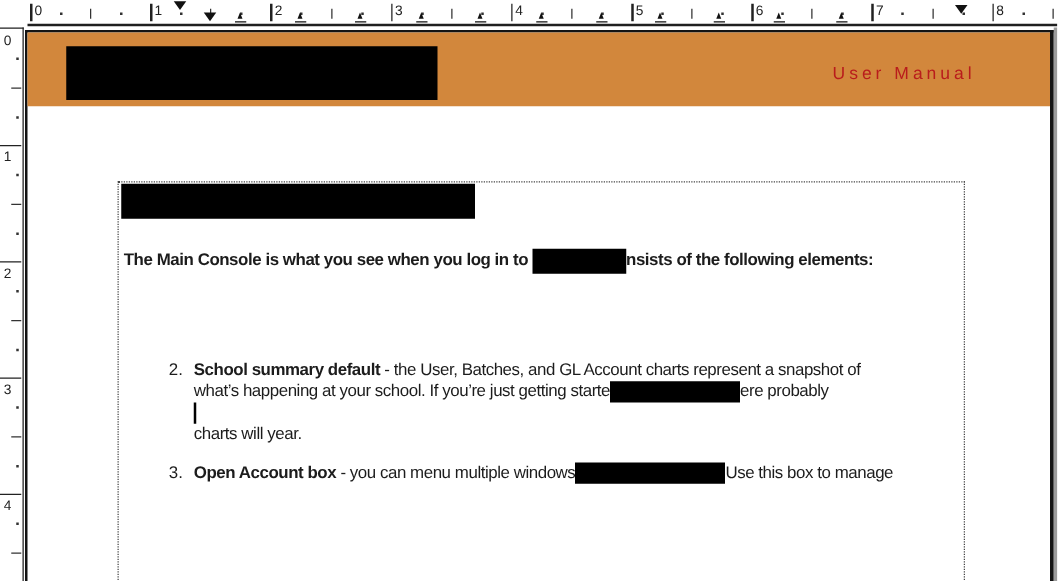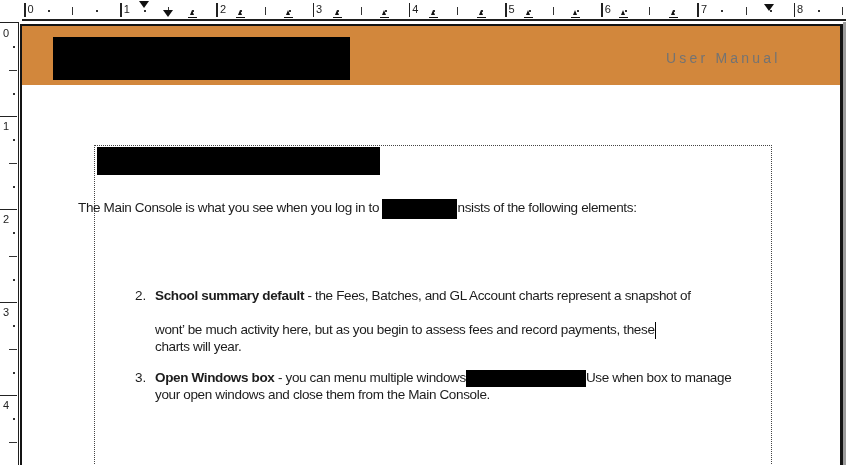--- a/index.html
+++ b/index.html
@@ -25,21 +25,21 @@
   .vnum{position:absolute;left:3px;font-size:11px;line-height:12px;color:#222;}
   .vhalf{position:absolute;right:1px;width:8px;height:1px;background:#333;}
   .vdot{position:absolute;right:2.5px;width:2px;height:2px;background:#333;}
   
   .page{position:absolute;left:20px;top:24px;width:818px;height:441px;background:#fff;
         border-left:2px solid #141414;border-top:2px solid #141414;border-right:3px solid #141414;}
   .outside-right{position:absolute;left:843px;top:22px;width:3px;height:443px;background:#9c9c9c;}
   .band{position:absolute;left:22px;top:26px;width:818px;height:59px;background:#d2873c;}
   .band-redact{position:absolute;left:53px;top:37px;width:297px;height:43px;background:#000;}
   .band-title{position:absolute;left:666px;top:50px;font-size:14px;letter-spacing:3.2px;
-              color:#737373;white-space:pre;}
+              color:#b91c1c;white-space:pre;}
   
   .frame{position:absolute;left:94px;top:145px;width:676px;height:330px;
          border:1px dotted #444;border-bottom:none;}
   .title-redact{position:absolute;left:97px;top:147px;width:283px;height:28px;background:#000;}
   .tline{position:absolute;white-space:pre;font-size:13.5px;line-height:17px;
          letter-spacing:-0.35px;color:#1c1c1c;}
   .tline b{font-weight:700;}
   .num{display:inline-block;width:20px;letter-spacing:0;}
   .redact{display:inline-block;background:#000;height:17px;vertical-align:text-bottom;margin-bottom:-2px;}
   .redact.tall{height:20px;margin-bottom:-4px;}
@@ -141,24 +141,24 @@
   <div class="page"></div>
   <div class="outside-right"></div>
 
   <div class="band"></div>
   <div class="band-redact"></div>
   <div class="band-title">User Manual</div>
 
   <div class="frame"></div>
   <div class="title-redact"></div>
 
-  <div class="tline" style="left:78px;top:199px;"><span>The Main Console is what you see when you log in to </span><span class="redact tall" style="width:75px;"></span><span>nsists of the following elements:</span></div>
+  <div class="tline" style="left:99px;top:199px;font-weight:bold;"><span>The Main Console is what you see when you log in to </span><span class="redact tall" style="width:75px;"></span><span>nsists of the following elements:</span></div>
 
 
-  <div class="tline" style="left:135px;top:287px;"><span class="num">2.</span><b>School summary default</b><span> - the Fees, Batches, and GL Account charts represent a snapshot of</span></div>
-  <div class="tline" style="left:155px;top:321px;"><span>wont’ be much activity here, but as you begin to assess fees and record payments, these</span><span class="caret"></span></div>
+  <div class="tline" style="left:135px;top:287px;"><span class="num">2.</span><b>School summary default</b><span> - the User, Batches, and GL Account charts represent a snapshot of</span></div>
+  <div class="tline" style="left:155px;top:304px;"><span>what’s happening at your school. If you’re just getting starte</span><span class="redact" style="width:104px;"></span><span>ere probably</span></div>
+  <div class="tline" style="left:155px;top:321px;"><span class="caret"></span></div>
   <div class="tline" style="left:155px;top:338px;"><span>charts will year.</span></div>
 
-  <div class="tline" style="left:135px;top:369px;"><span class="num">3.</span><b>Open Windows box</b><span> - you can menu multiple windows</span><span class="redact" style="width:120px;"></span><span>Use when box to manage</span></div>
-  <div class="tline" style="left:155px;top:386px;"><span>your open windows and close them from the Main Console.</span></div>
+  <div class="tline" style="left:135px;top:369px;"><span class="num">3.</span><b>Open Account box</b><span> - you can menu multiple windows</span><span class="redact" style="width:120px;"></span><span>Use this box to manage</span></div>
 
 
 </div>
 
 </body></html>

